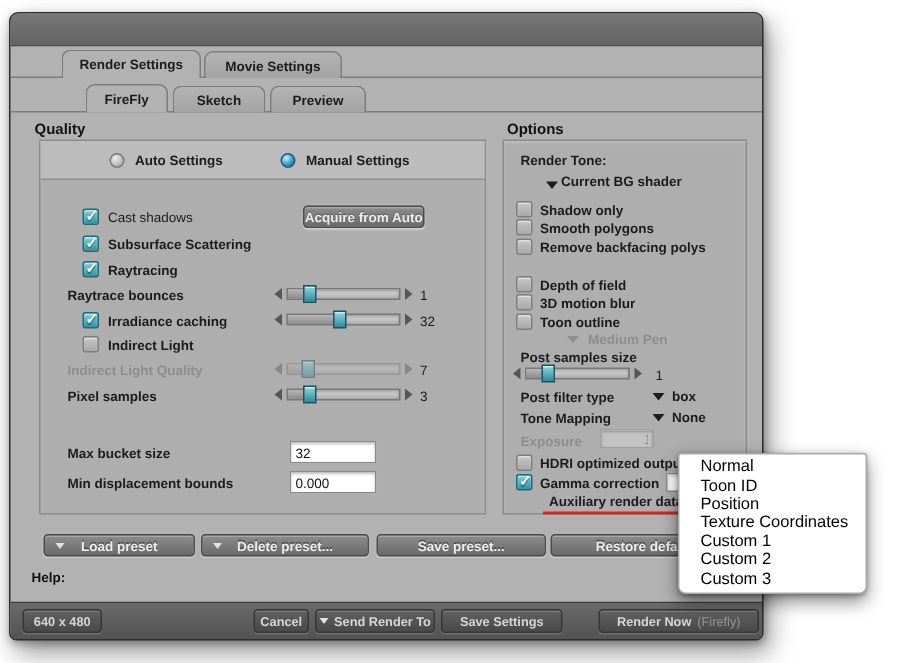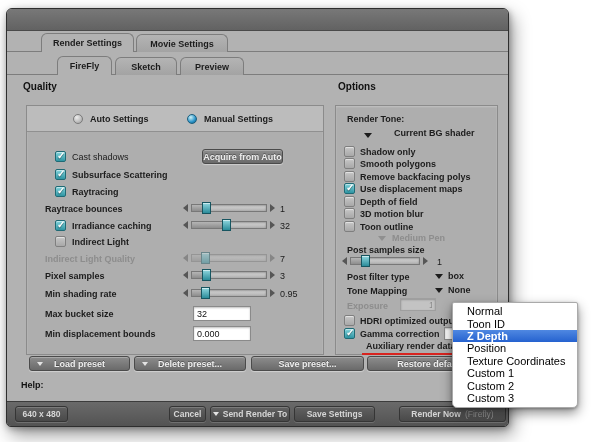--- a/index.html
+++ b/index.html
@@ -20,21 +20,21 @@
   .tab { position:absolute; height:18px; background:linear-gradient(#b4b4b4,#a3a3a3);
     border:1px solid #7d7d7d; border-bottom:none; border-radius:6px 6px 0 0;
     display:flex; align-items:center; justify-content:center;
     font-size:9px; font-weight:bold; color:#222; z-index:1; }
   .tab.active { background:#b2b2b2; z-index:3; height:19px; }
   .lbl { font-size:9px; color:#1c1c1c; white-space:nowrap; }
   .lbl.dim, .dim { color:#8d8d8d; }
   .sec-title { position:absolute; font-size:10px; font-weight:bold; color:#111; }
 
   
-  .panel { position:absolute; top:96px; height:250px; background:#aeaeae;
+  .panel { position:absolute; top:84px; height:250px; background:#aeaeae;
     border:1px solid #8b8b8b; box-shadow:inset 0 1px 2px rgba(255,255,255,.25); }
   .panel.quality { left:19px; width:298px; }
   .panel.options { left:328px; width:163px; }
   .radio-band { position:absolute; left:0; top:0; right:0; height:26px;
     background:#bcbcbc; border-bottom:1px solid #909090; }
 
   .q-row { position:absolute; left:0; width:100%; height:16px; }
   .o-row { position:absolute; left:0; width:100%; height:13px; }
 
   
@@ -211,67 +211,51 @@
           <span class="arr l"></span>
           <span class="track">
               <span class="fill" style="width:17%"></span>
               <span class="thumb" style="left:13%"></span>
             </span>
           <span class="arr r"></span>
         </div>
         <span class="val" style="position:absolute; left:253px; top:3px">3</span>
       </div>
 
-      <div class="q-row" style="top:180px">
-        <span class="lbl" style="position:absolute; left:18px; top:3px; font-weight:bold">Min shading rate</span>
-        <div class="slider" style="position:absolute; left:156px; top:3px">
-          <span class="arr l"></span>
-          <span class="track">
-              <span class="fill" style="width:16%"></span>
-              <span class="thumb" style="left:12%"></span>
-            </span>
-          <span class="arr r"></span>
-        </div>
-        <span class="val" style="position:absolute; left:253px; top:3px">0.95</span>
-      </div>
 
       <div class="q-row" style="top:199px; height:17px">
         <span class="lbl" style="position:absolute; left:18px; top:4px; font-weight:bold">Max bucket size</span>
         <input class="field" style="left: 166px; top: 1px;" value="32">
       </div>
 
       <div class="q-row" style="top:219px; height:17px">
         <span class="lbl" style="position:absolute; left:18px; top:4px; font-weight:bold">Min displacement bounds</span>
         <input class="field" style="left: 166px; top: 1px;" value="0.000">
       </div>
     </div>
 
     <div class="panel options">
       <span class="lbl" style="position:absolute; left:11px; top:8px; font-weight:bold">Render Tone:</span>
 
-      <div style="position:absolute; left:28px; top:22px; display:flex; align-items:flex-end; gap:22px">
+      <div style="position:absolute; left:28px; top:22px; display:flex; align-items:flex-end; gap:2px">
         <span class="tri"></span>
         <span class="lbl" style="font-weight:bold">Current BG shader</span>
       </div>
 
       <div class="o-row" style="top:40px">
         <span class="cb" style="position:absolute; left:8px; top:0"></span>
         <span class="lbl" style="position:absolute; left:24px; top:1px; font-weight:bold">Shadow only</span>
       </div>
       <div class="o-row" style="top:52px">
         <span class="cb" style="position:absolute; left:8px; top:0"></span>
         <span class="lbl" style="position:absolute; left:24px; top:1px; font-weight:bold">Smooth polygons</span>
       </div>
       <div class="o-row" style="top:65px">
         <span class="cb" style="position:absolute; left:8px; top:0"></span>
         <span class="lbl" style="position:absolute; left:24px; top:1px; font-weight:bold">Remove backfacing polys</span>
-      </div>
-      <div class="o-row" style="top:77px">
-        <span class="cb on" style="position:absolute; left:8px; top:0"></span>
-        <span class="lbl" style="position:absolute; left:24px; top:1px; font-weight:bold">Use displacement maps</span>
       </div>
       <div class="o-row" style="top:90px">
         <span class="cb" style="position:absolute; left:8px; top:0"></span>
         <span class="lbl" style="position:absolute; left:24px; top:1px; font-weight:bold">Depth of field</span>
       </div>
       <div class="o-row" style="top:102px">
         <span class="cb" style="position:absolute; left:8px; top:0"></span>
         <span class="lbl" style="position:absolute; left:24px; top:1px; font-weight:bold">3D motion blur</span>
       </div>
       <div class="o-row" style="top:115px">
@@ -372,20 +356,19 @@
       <button class="f-btn" style="left:392px; width:107px">
         <span>Render Now</span>
         <span style="color:#969696; font-weight:normal">(Firefly)</span>
       </button>
     </div>
   </div>
 
   <div class="menu">
     <div class="menu-item">Normal</div>
     <div class="menu-item">Toon ID</div>
-    <div class="menu-item selected">Z Depth</div>
     <div class="menu-item">Position</div>
     <div class="menu-item">Texture Coordinates</div>
     <div class="menu-item">Custom 1</div>
     <div class="menu-item">Custom 2</div>
     <div class="menu-item">Custom 3</div>
   </div>
 </div>
 
 </body></html>

